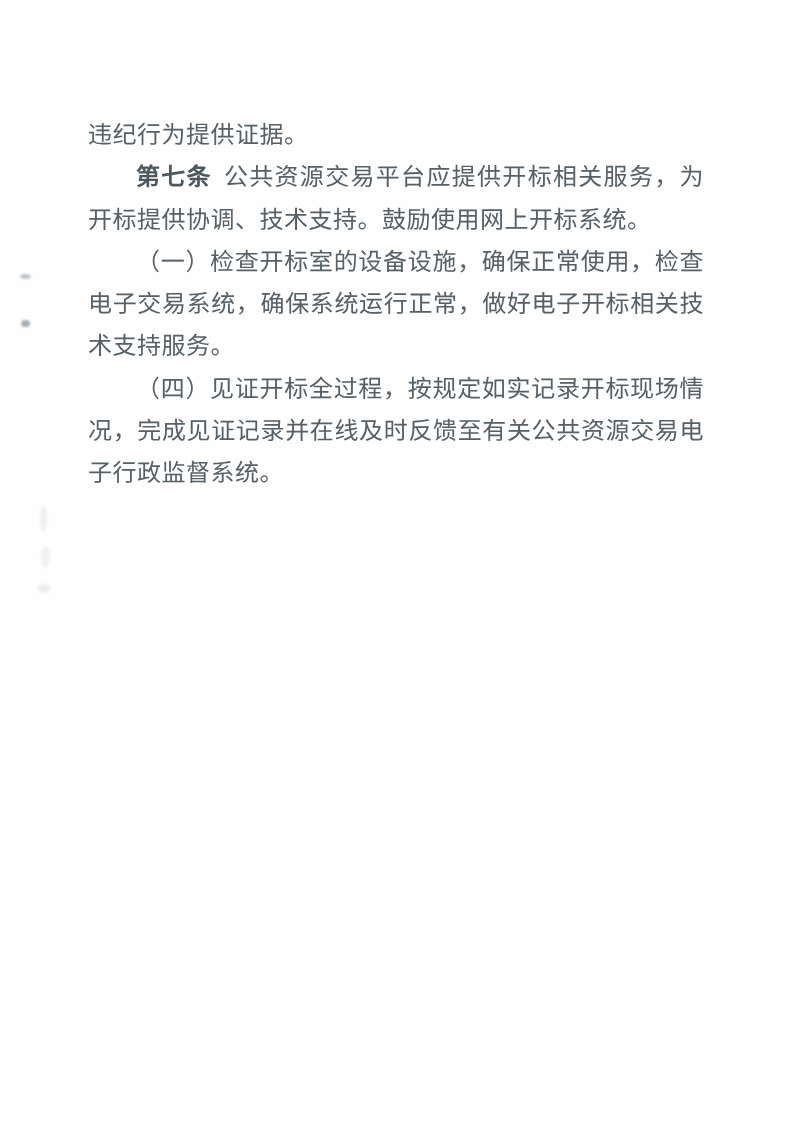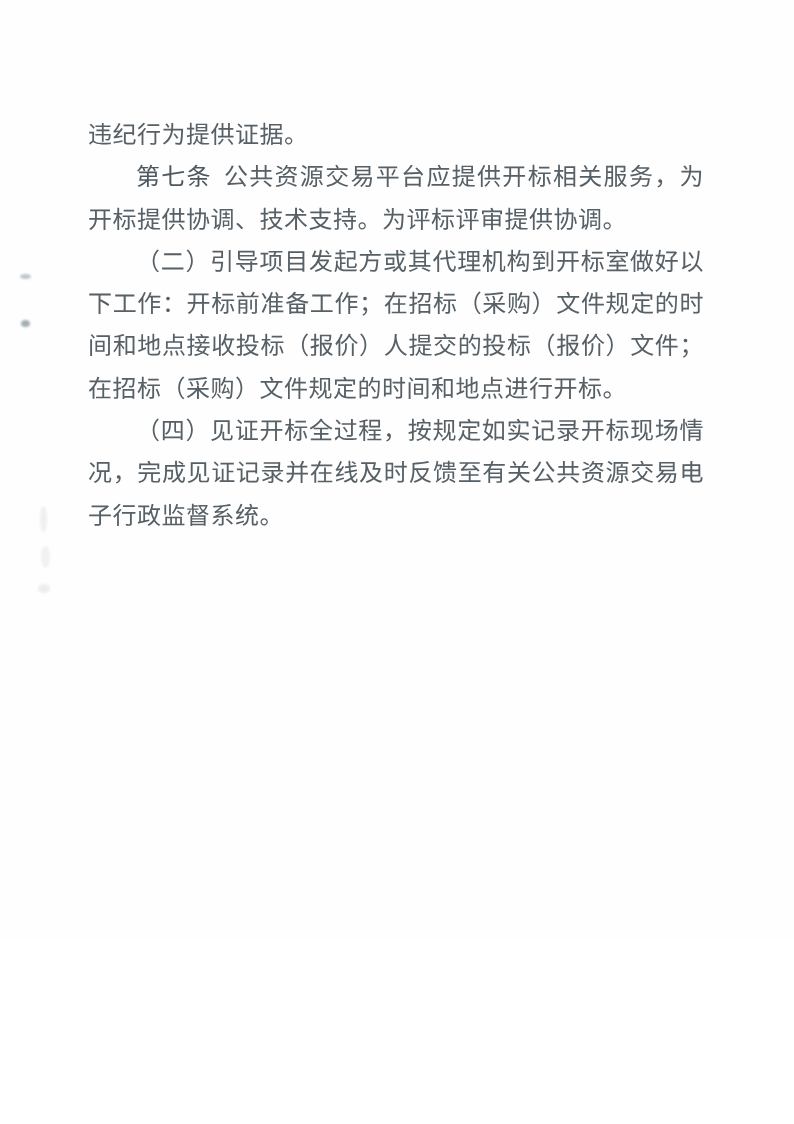--- a/index.html
+++ b/index.html
@@ -27,21 +27,21 @@
     text-align: justify;
   }
   .para {
     margin: 0;
     text-indent: 2em;
   }
   .para.no-indent {
     text-indent: 0;
   }
   .lead {
-    font-weight: 400;
+    font-weight: 700;
     color: #4c585f;
     margin-right: 12px;
   }
   .footer-pagenum {
     position: absolute;
     top: 1016px;
     left: 640px;
     width: 60px;
     font-size: 21px;
     letter-spacing: 7px;
@@ -62,24 +62,24 @@
 </style>
 </head>
 <body>
 
 <div class="page">
 
   <div class="content">
 
     <p class="para no-indent"><span>违纪行为提供证据。</span></p>
 
-    <p class="para"><b class="lead">第七条</b><span>公共资源交易平台应提供开标相关服务，为开标提供协调、技术支持。为评标评审提供协调。</span></p>
+    <p class="para"><b class="lead">第七条</b><span>公共资源交易平台应提供开标相关服务，为开标提供协调、技术支持。鼓励使用网上开标系统。</span></p>
 
+    <p class="para"><span>（一）检查开标室的设备设施，确保正常使用，检查电子交易系统，确保系统运行正常，做好电子开标相关技术支持服务。</span></p>
 
-    <p class="para"><span>（二）引导项目发起方或其代理机构到开标室做好以下工作：开标前准备工作；在招标（采购）文件规定的时间和地点接收投标（报价）人提交的投标（报价）文件；在招标（采购）文件规定的时间和地点进行开标。</span></p>
 
 
     <p class="para"><span>（四）见证开标全过程，按规定如实记录开标现场情况，完成见证记录并在线及时反馈至有关公共资源交易电子行政监督系统。</span></p>
 
 
   </div>
 
   <div class="footer-pagenum">– 7 –</div>
 
   <div class="smudge s1"></div>

